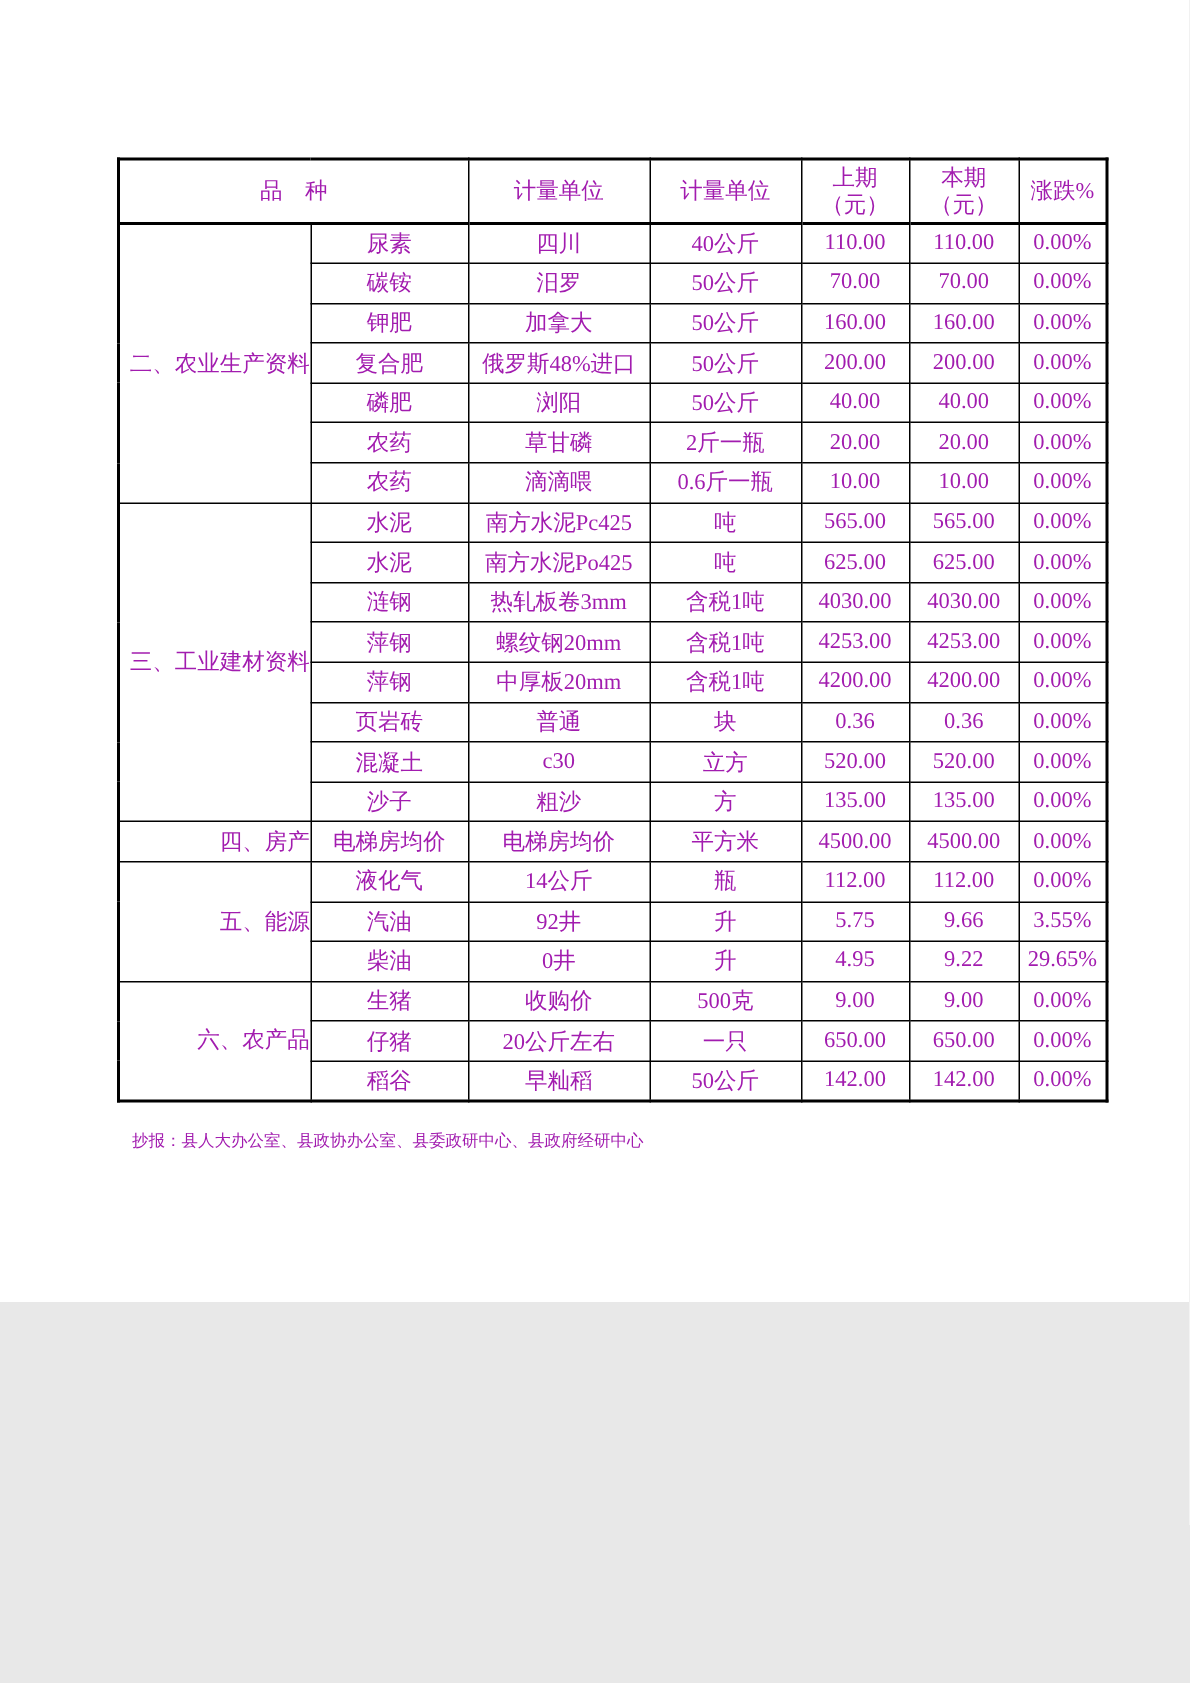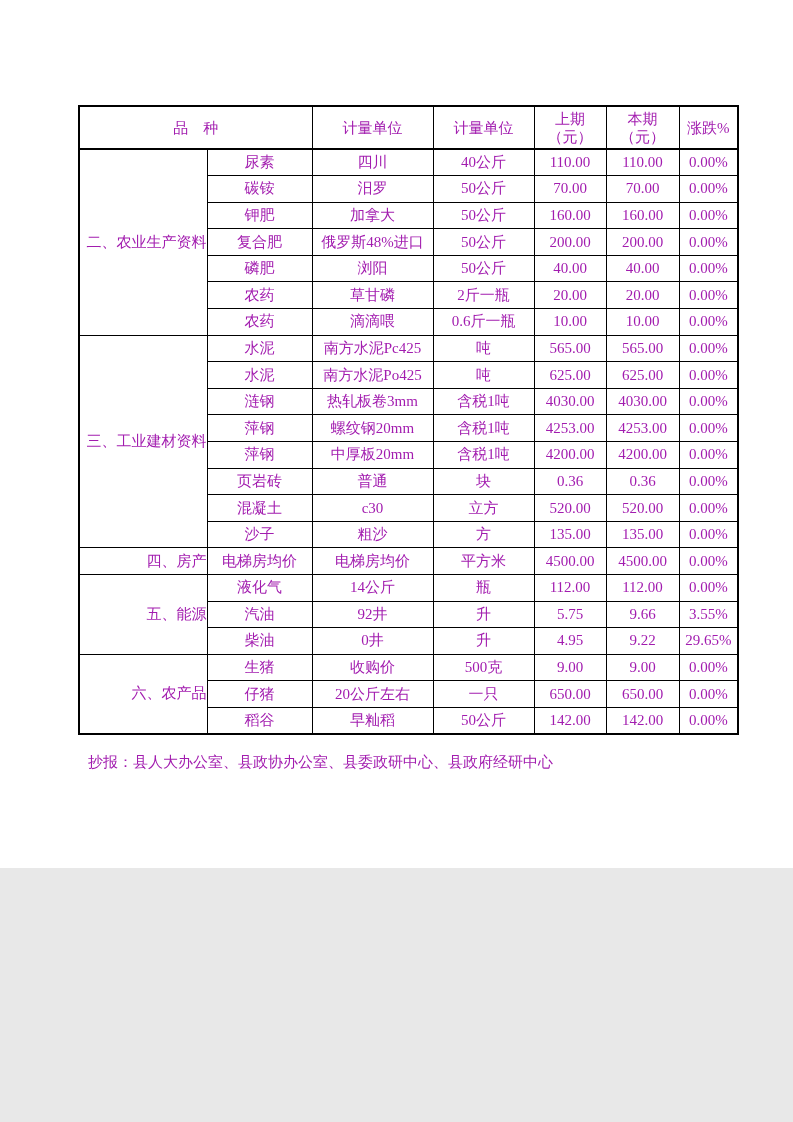--- a/index.html
+++ b/index.html
@@ -41,21 +41,21 @@
   .price-table tbody tr { height: 26.6px; }
   .price-table tr.section-start td { border-top: 1px solid #84cc16; }
   .price-table td.cat-cell {
     text-align: right;
     padding-left: 4px;
   }
   .footer-note {
     position: absolute;
     left: 88px;
     top: 753px;
-    font-size: 15px;
+    font-size: 11px;
     white-space: nowrap;
   }
 </style>
 </head>
 <body>
 
 <div class="page">
 
   <table class="price-table">
     <colgroup>

